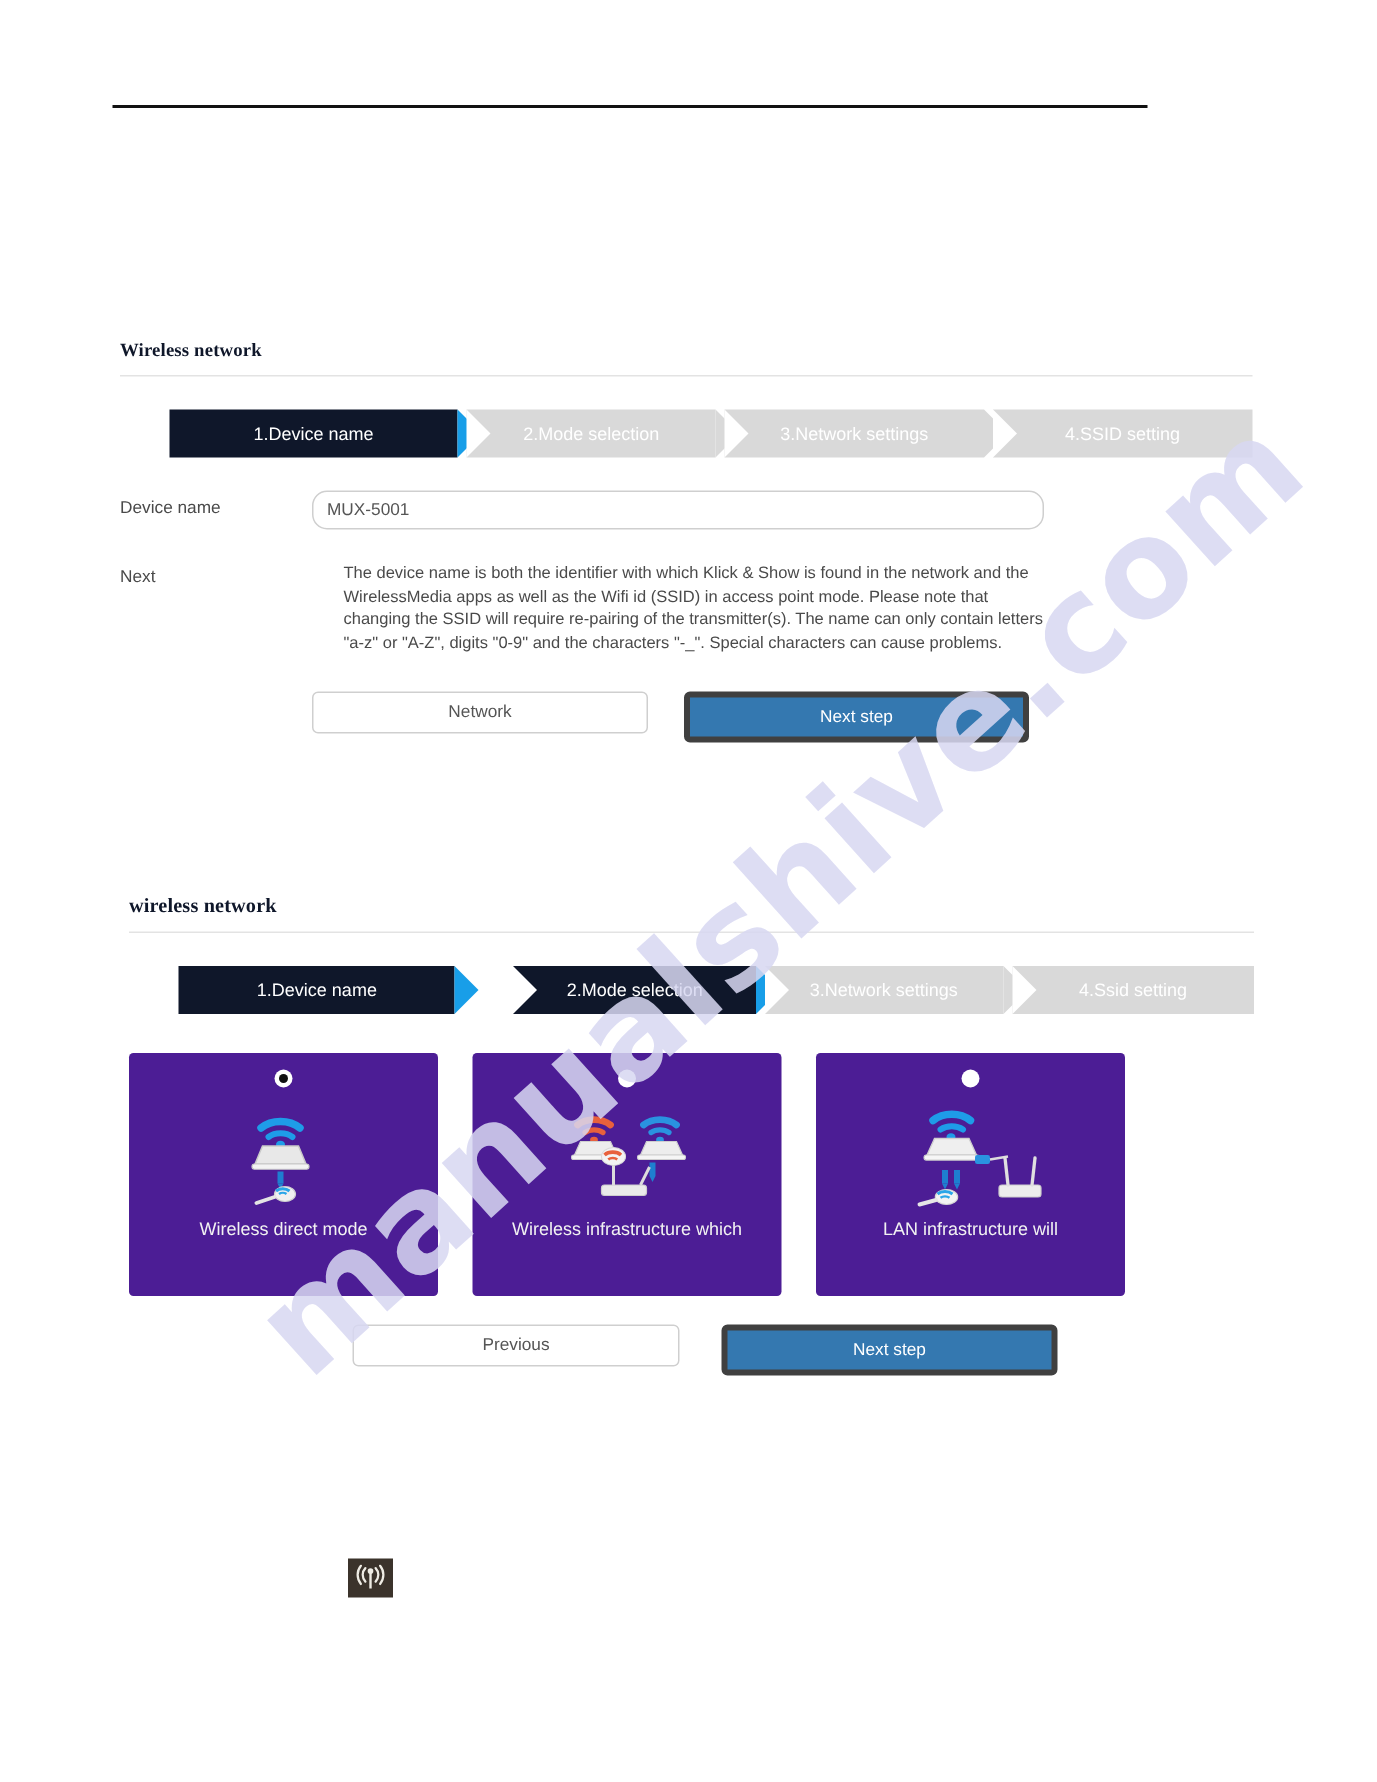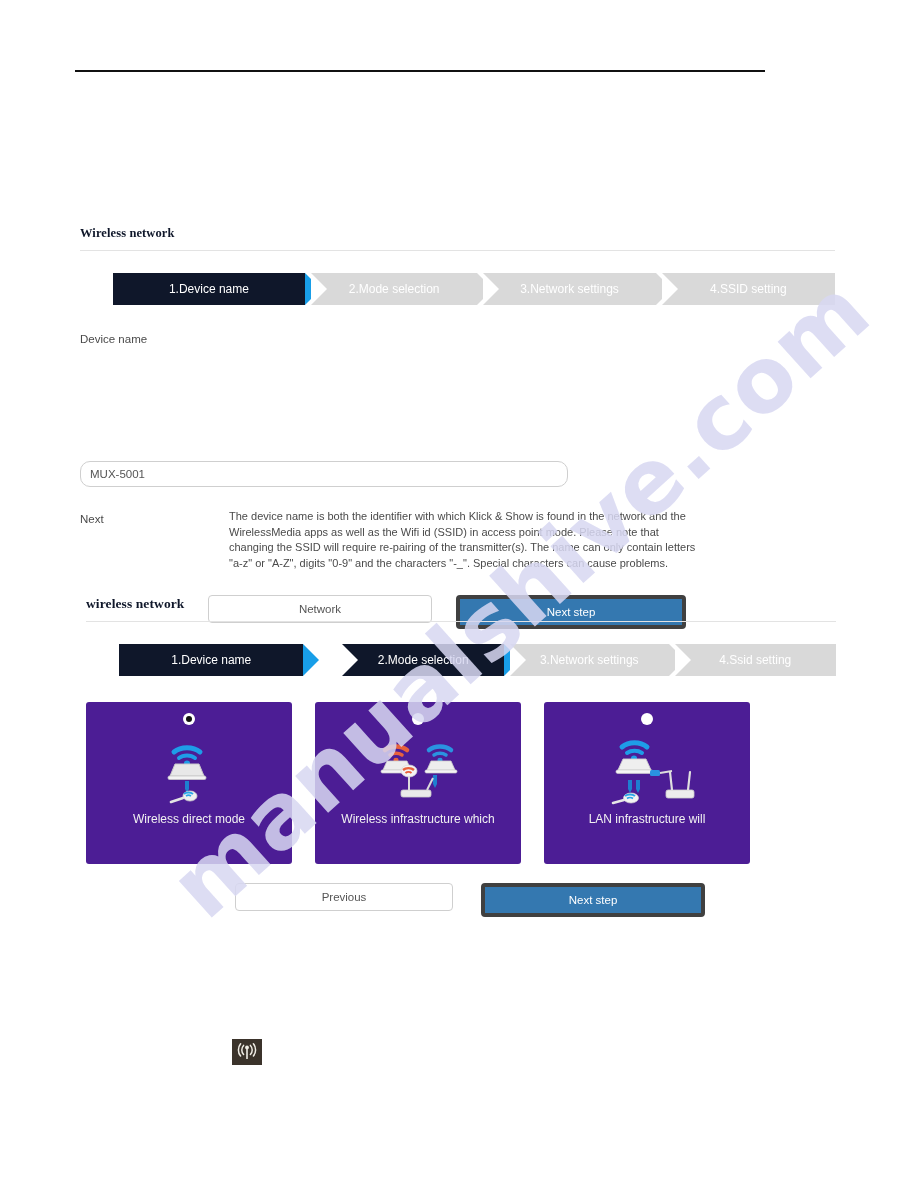--- a/index.html
+++ b/index.html
@@ -256,21 +256,21 @@
       <span class="step-label">2.Mode selection</span>
     </div>
     <div class="step" style="width:176px;">
       <span class="step-label">3.Network settings</span>
     </div>
     <div class="step" style="width:177px;">
       <span class="step-label">4.SSID setting</span>
     </div>
   </div>
 
-  <div class="form-row" style="margin-top:22px;flex-direction:column;">
+  <div class="form-row" style="margin-top:22px;">
     <div class="form-label">Device name</div>
     <input class="text-input" type="text" value="MUX-5001" style="">
   </div>
 
   <div class="form-row" style="margin-top:20px;">
     <div class="form-label">Next</div>
     <div class="note-text">The device name is both the identifier with which Klick &amp; Show is found in the network and the WirelessMedia apps as well as the Wifi id (SSID) in access point mode. Please note that changing the SSID will require re-pairing of the transmitter(s). The name can only contain letters "a-z" or "A-Z", digits "0-9" and the characters "-_". Special characters can cause problems.</div>
   </div>
 
   <div class="btn-row" style="margin-top:24px;">

